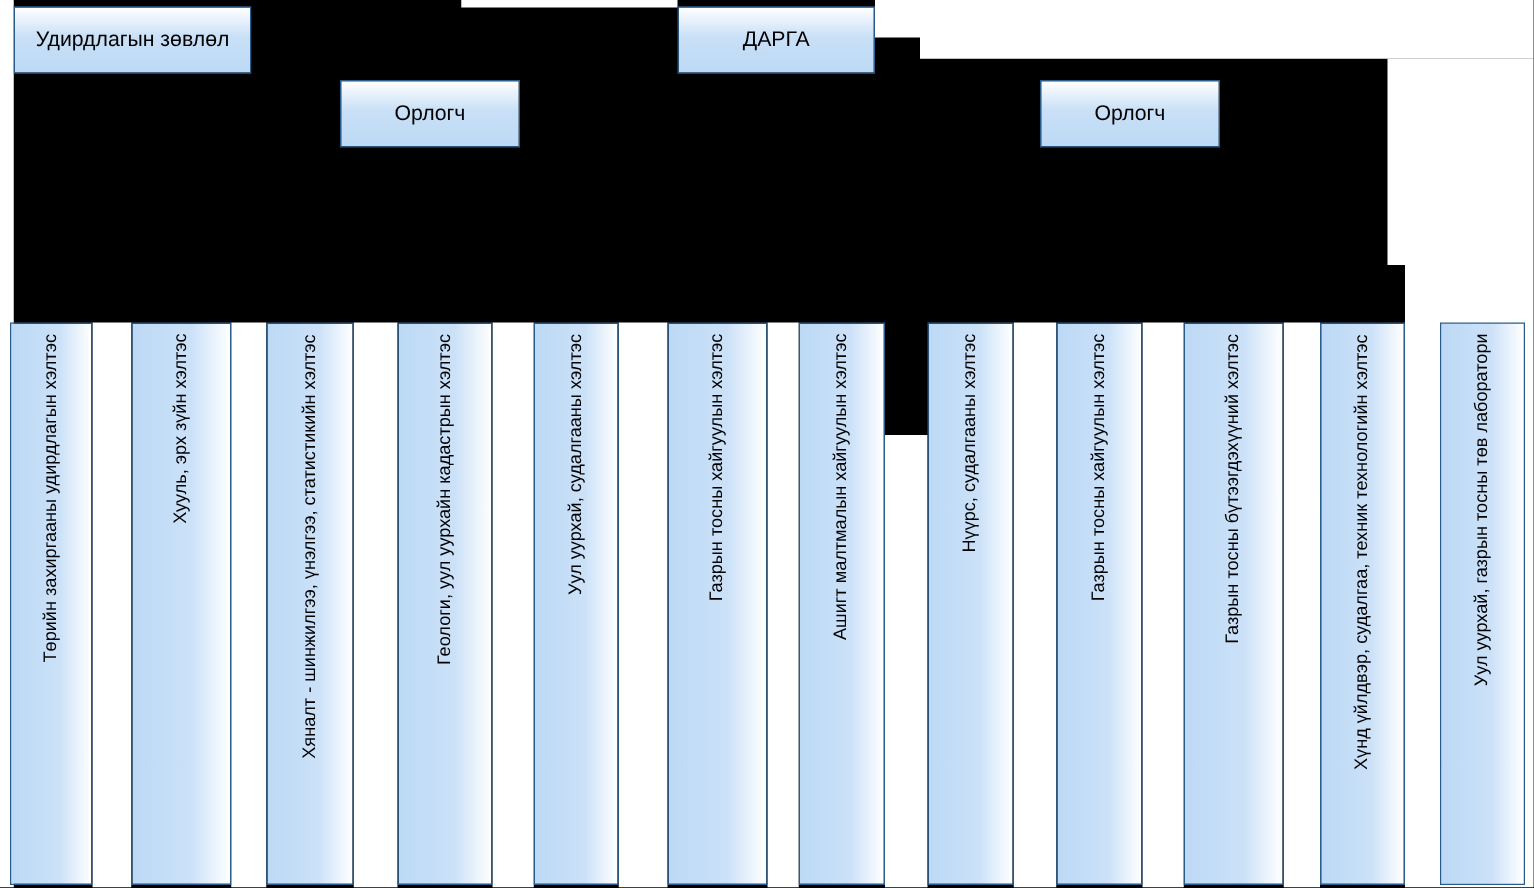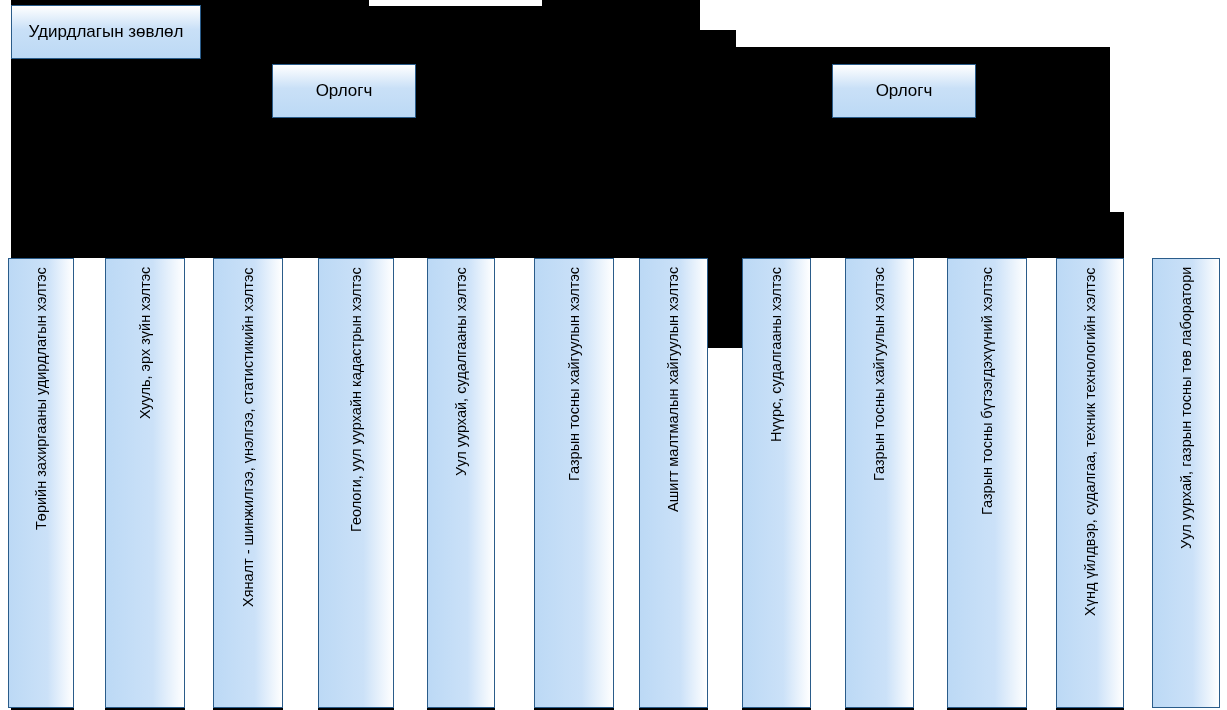--- a/index.html
+++ b/index.html
@@ -62,20 +62,23 @@
   <div class="whitestrip" style="left:394px;top:258px;width:33px;height:452px;"></div>
   <div class="whitestrip" style="left:495px;top:258px;width:39px;height:452px;"></div>
   <div class="whitestrip" style="left:614px;top:258px;width:25px;height:452px;"></div>
   <div class="whitestrip" style="left:811px;top:258px;width:34px;height:452px;"></div>
   <div class="whitestrip" style="left:914px;top:258px;width:33px;height:452px;"></div>
   <div class="whitestrip" style="left:1027px;top:258px;width:29px;height:452px;"></div>
 
   <div class="box h" style="left:11px;top:5px;width:190px;height:54px;">
     <span>Удирдлагын зөвлөл</span>
   </div>
+  <div class="box h" style="left:542px;top:5px;width:158px;height:54px;">
+    <span>ДАРГА</span>
+  </div>
   <div class="box h" style="left:272px;top:64px;width:144px;height:54px;">
     <span>Орлогч</span>
   </div>
   <div class="box h" style="left:832px;top:64px;width:144px;height:54px;">
     <span>Орлогч</span>
   </div>
 
   <div class="box v" style="left:8px;top:258px;width:66px;height:450px;">
     <span class="vtxt">Төрийн захиргааны удирдлагын хэлтэс</span>
   </div>

